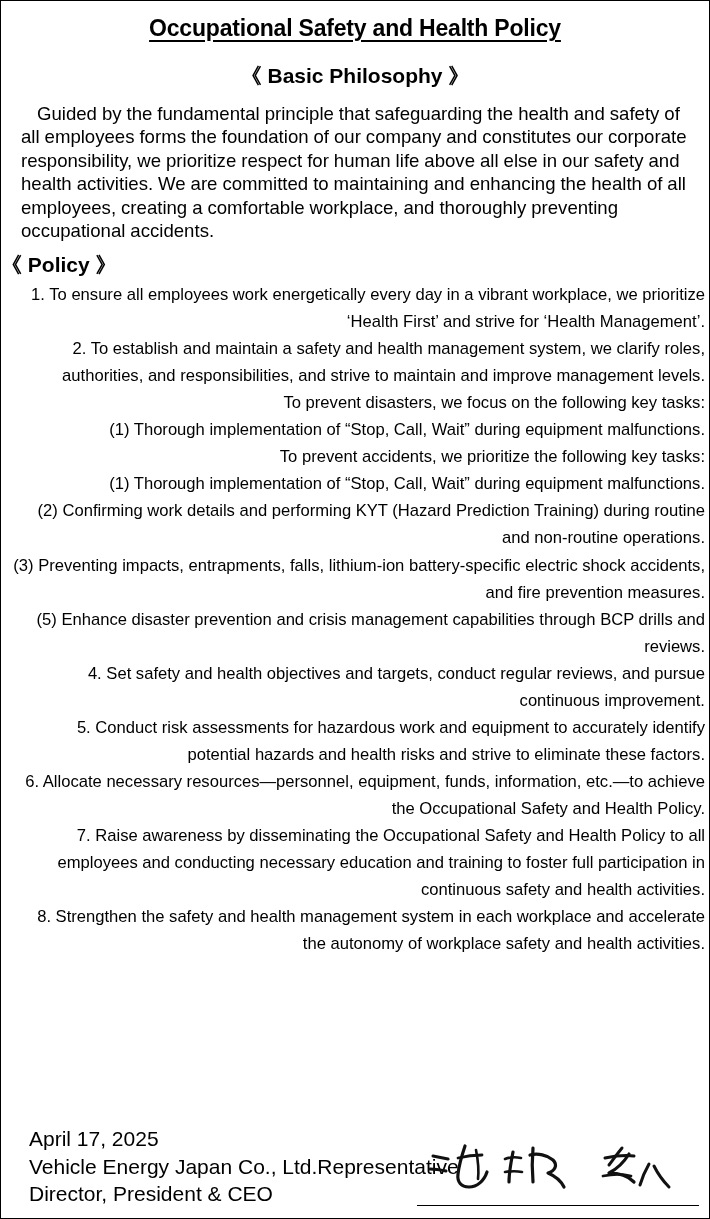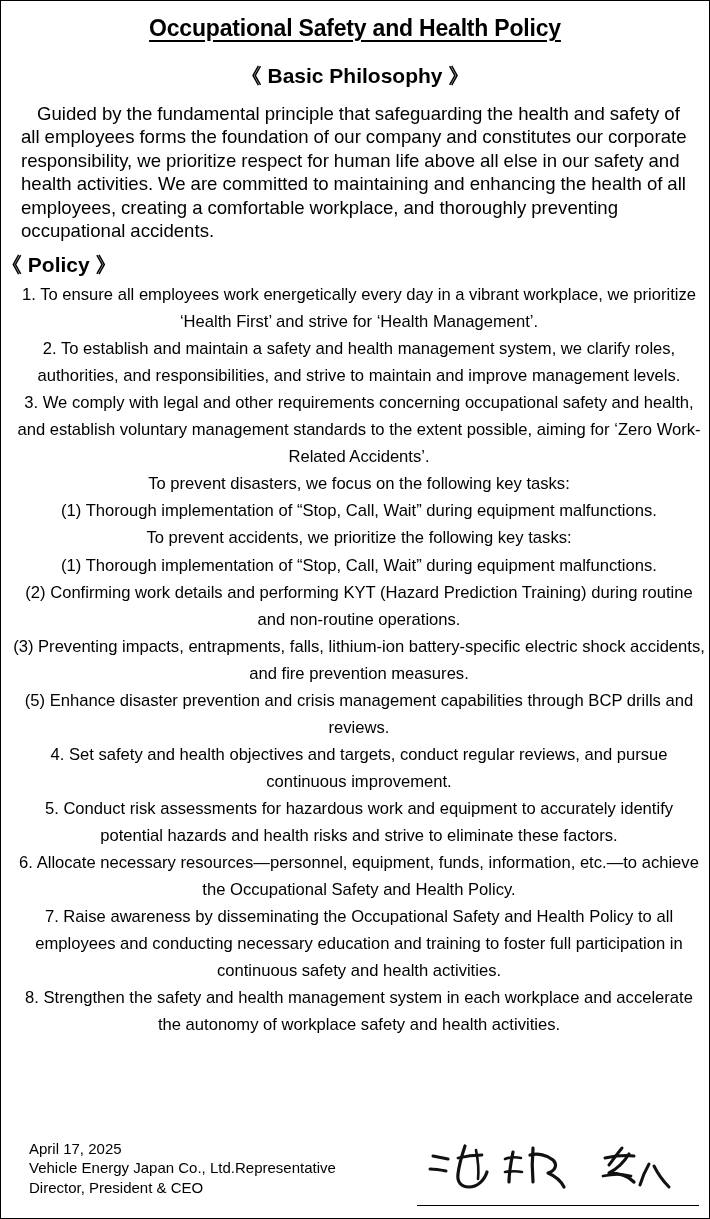--- a/index.html
+++ b/index.html
@@ -59,27 +59,27 @@
   .policy-list {
     margin: 0;
     padding: 0 4px 0 12px;
     list-style: none;
   }
   .policy-list li {
     font-size: 16.6px;
     line-height: 1.63;
     margin: 0;
     padding: 0;
-    text-align: center;
+    text-align: right;
   }
   .sig-block {
     position: absolute;
     left: 28px;
-    bottom: 20px;
-    font-size: 15px;
+    bottom: 10px;
+    font-size: 21px;
     line-height: 1.32;
     width: 400px;
   }
   .sig-block div {
     white-space: nowrap;
   }
   .signature-area {
     position: absolute;
     right: 10px;
     bottom: 12px;
@@ -110,21 +110,20 @@
 
   <h2 class="section-heading">《 Basic Philosophy 》</h2>
 
   <p class="philosophy">Guided by the fundamental principle that safeguarding the health and safety of all employees forms the foundation of our company and constitutes our corporate responsibility, we prioritize respect for human life above all else in our safety and health activities. We are committed to maintaining and enhancing the health of all employees, creating a comfortable workplace, and thoroughly preventing occupational accidents.</p>
 
   <h2 class="section-heading-policy">《 Policy 》</h2>
 
   <ul class="policy-list">
     <li>1. To ensure all employees work energetically every day in a vibrant workplace, we prioritize ‘Health First’ and strive for ‘Health Management’.</li>
     <li>2. To establish and maintain a safety and health management system, we clarify roles, authorities, and responsibilities, and strive to maintain and improve management levels.</li>
-    <li>3. We comply with legal and other requirements concerning occupational safety and health, and establish voluntary management standards to the extent possible, aiming for ‘Zero Work-Related Accidents’.</li>
     <li>To prevent disasters, we focus on the following key tasks:</li>
     <li>(1) Thorough implementation of “Stop, Call, Wait” during equipment malfunctions.</li>
     <li>To prevent accidents, we prioritize the following key tasks:</li>
     <li>(1) Thorough implementation of “Stop, Call, Wait” during equipment malfunctions.</li>
     <li>(2) Confirming work details and performing KYT (Hazard Prediction Training) during routine and non-routine operations.</li>
     <li>(3) Preventing impacts, entrapments, falls, lithium-ion battery-specific electric shock accidents, and fire prevention measures.</li>
     <li>(5) Enhance disaster prevention and crisis management capabilities through BCP drills and reviews.</li>
     <li>4. Set safety and health objectives and targets, conduct regular reviews, and pursue continuous improvement.</li>
     <li>5. Conduct risk assessments for hazardous work and equipment to accurately identify potential hazards and health risks and strive to eliminate these factors.</li>
     <li>6. Allocate necessary resources—personnel, equipment, funds, information, etc.—to achieve the Occupational Safety and Health Policy.</li>

